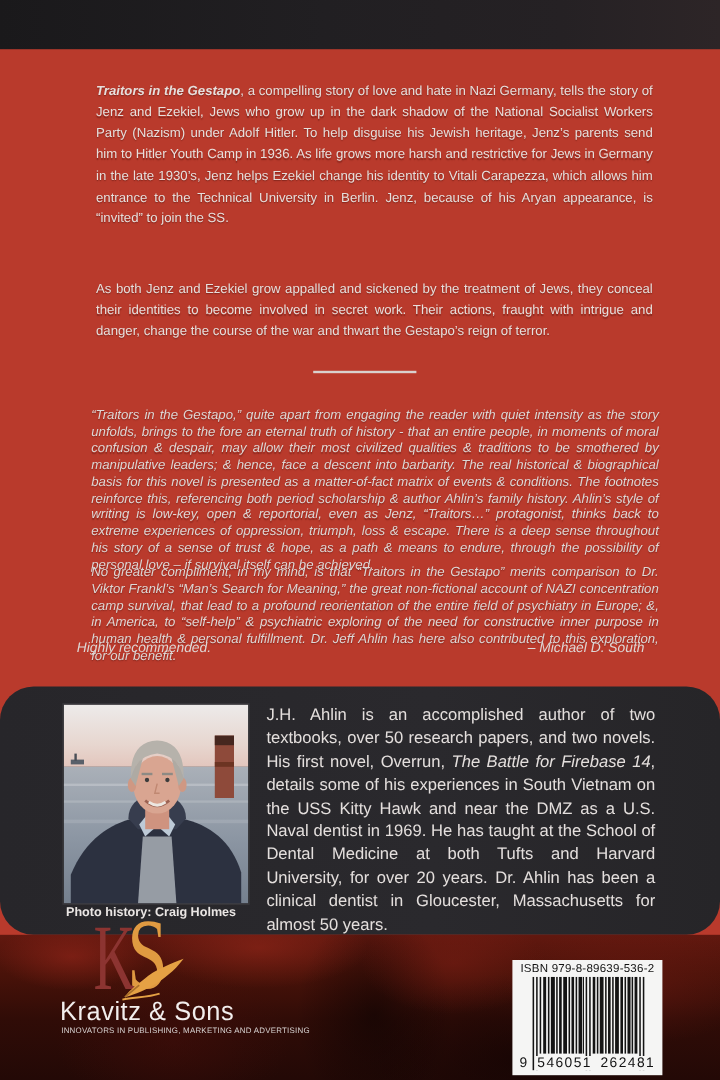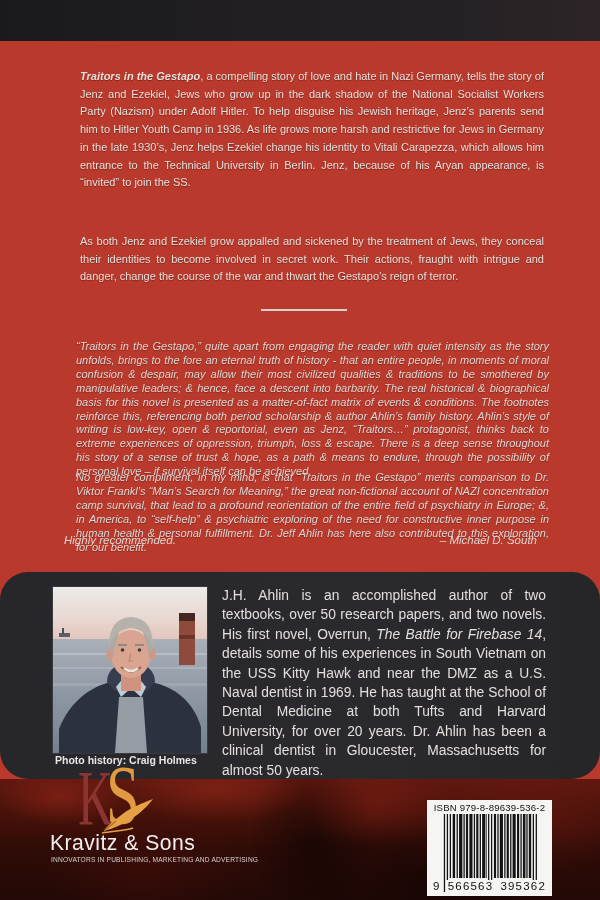--- a/index.html
+++ b/index.html
@@ -221,18 +221,18 @@
             <rect x="90.5" y="0" width="2.6" height="64"></rect>
           <rect x="94" y="0" width="1.3" height="64"></rect>
             <rect x="96.5" y="0" width="2.4" height="64"></rect>
           <rect x="100.5" y="0" width="1.3" height="78"></rect>
             <rect x="103.5" y="0" width="1.3" height="78"></rect>
         </g>
       </svg>
     </div>
     <div class="bc-digits">
       <span>9</span>
-      <span>566563</span>
-      <span>395362</span>
+      <span>546051</span>
+      <span>262481</span>
     </div>
   </div>
 
 </div>
 
 </body></html>

